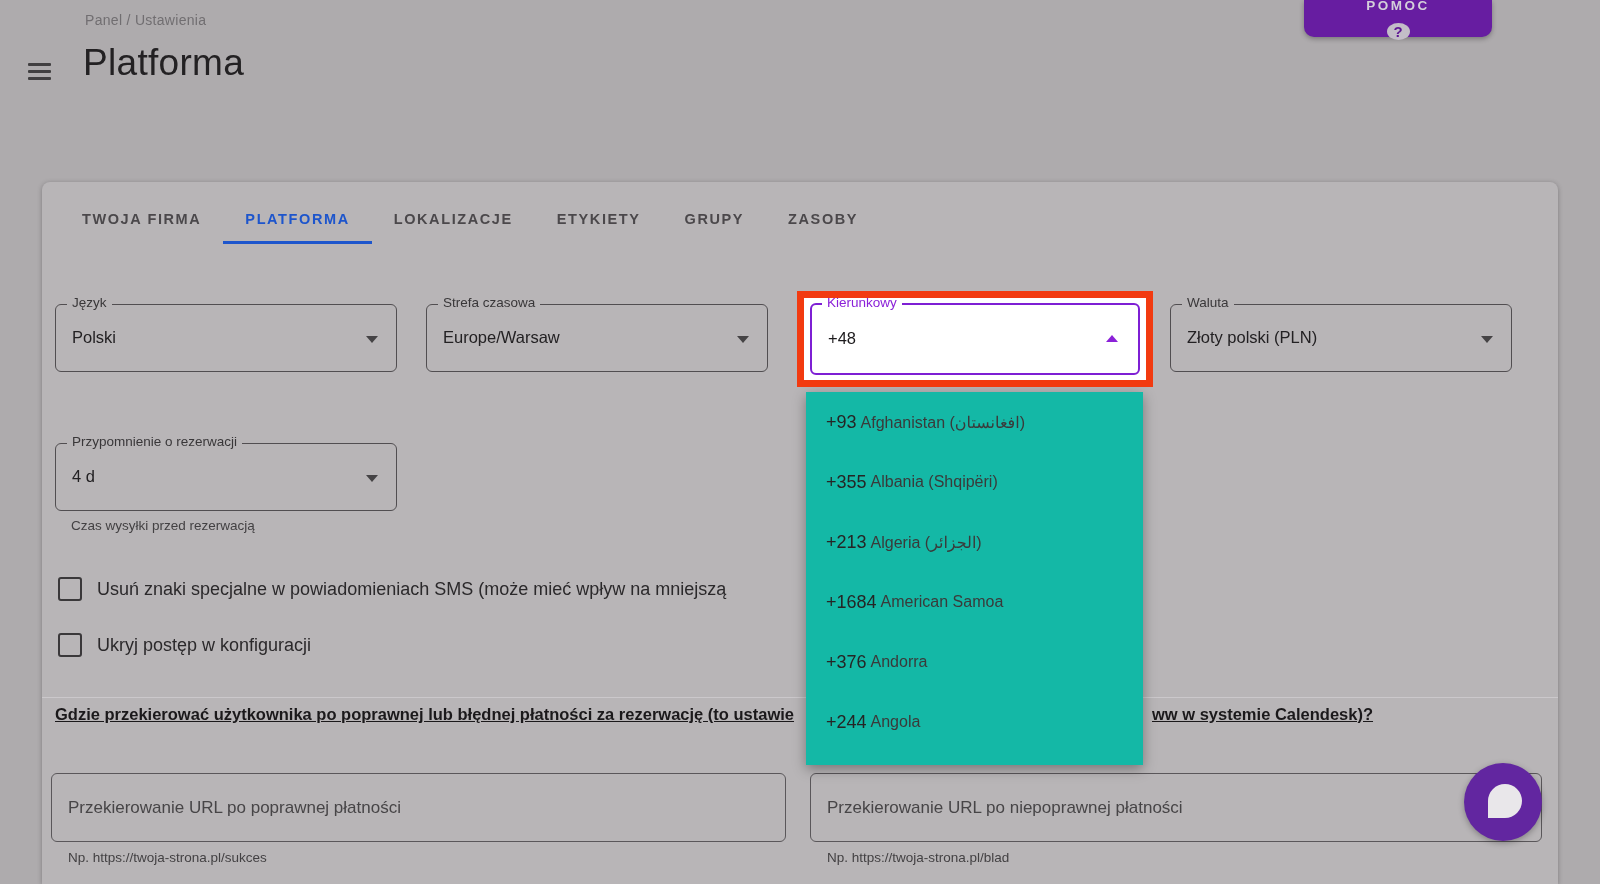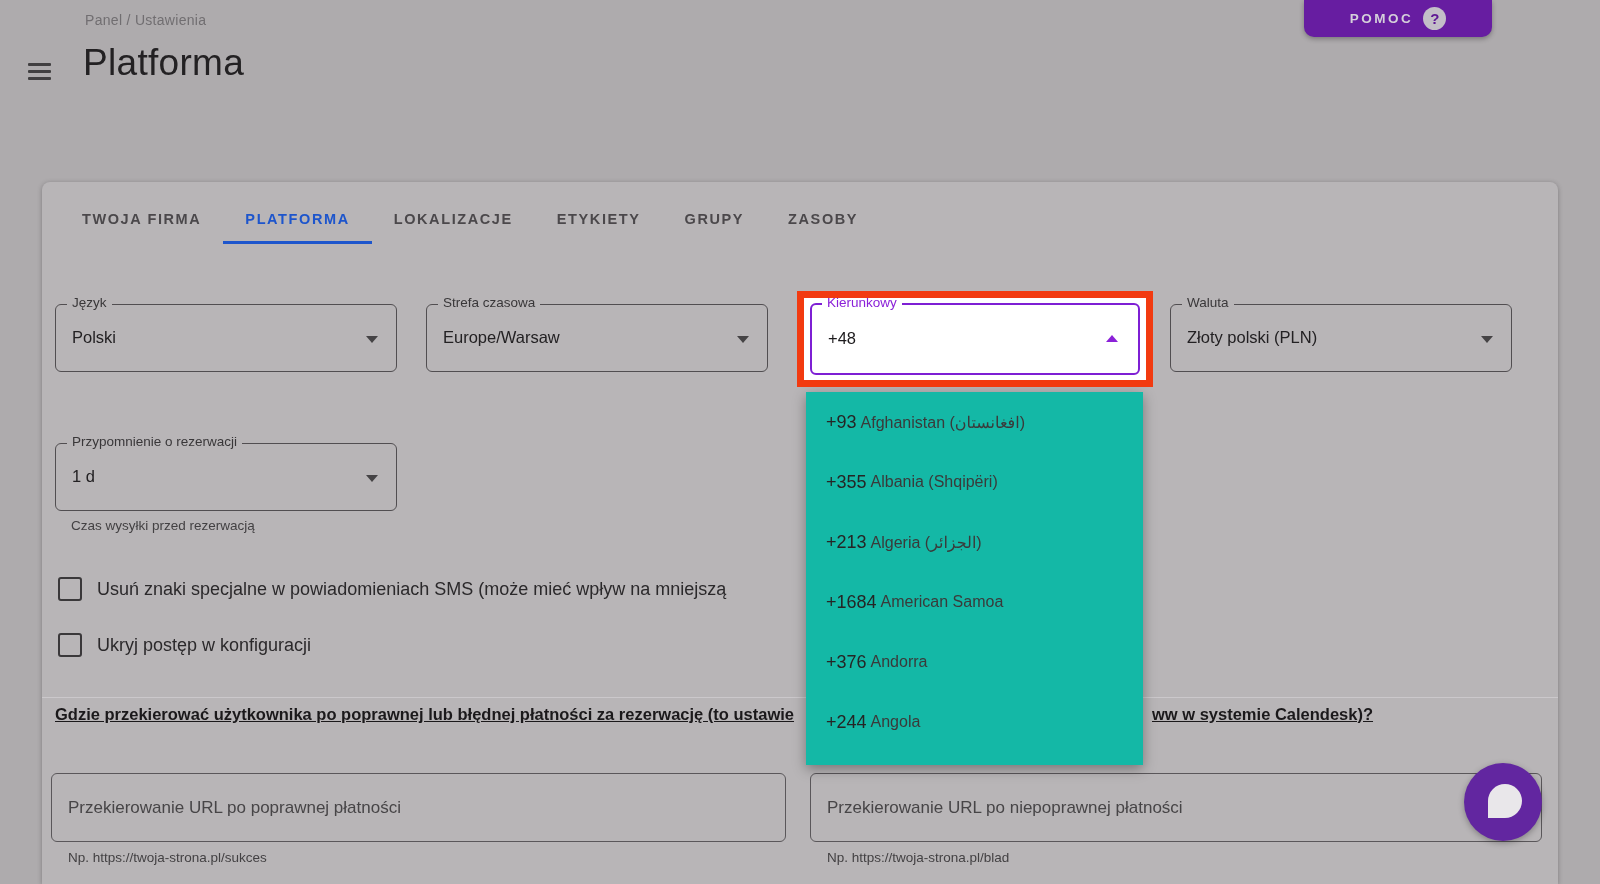--- a/index.html
+++ b/index.html
@@ -9,21 +9,21 @@
   .abs { position:absolute; }
 
   
   #hamburger { left:28px; top:63px; width:23px; height:17px; cursor:pointer; }
   #hamburger .bar { height:2.6px; background:#413f41; margin-bottom:4.4px; border-radius:1px; }
   #breadcrumb { left:85px; top:12px; font-size:14px; color:#716e71; letter-spacing:.3px; }
   #page-title { left:83px; top:42px; font-size:37px; color:#232123; font-weight:400; letter-spacing:.3px; }
 
   #help-btn { left:1304px; top:0; width:188px; height:37px; background:#671da1;
               border:none; border-radius:0 0 10px 10px; display:flex; align-items:center;
-              justify-content:center; gap:10px; cursor:pointer; box-shadow:0 2px 5px rgba(0,0,0,.3); }
+              justify-content:center; gap:10px; cursor:pointer; box-shadow:0 2px 5px rgba(0,0,0,.3);flex-direction:column; }
   #help-btn .lbl { color:#d4cfda; font-size:13.5px; font-weight:bold; letter-spacing:2.5px; }
   #help-btn .qicon { width:23px; height:23px; border-radius:50%; background:#c3bec8;
                      color:#5e1694; font-size:15px; font-weight:bold; display:flex;
                      align-items:center; justify-content:center; }
 
   
   #card { left:42px; top:182px; width:1516px; height:702px; background:#b8b5b7;
           border-radius:8px 8px 0 0; box-shadow:0 1px 5px rgba(0,0,0,.28); }
 
   
@@ -175,21 +175,21 @@
     <span class="cname">Andorra</span>
   </div>
   <div class="menu-item">
     <span class="code">+244</span>
     <span class="cname">Angola</span>
   </div>
 </div>
 
 <div class="abs m-select" id="sel-reminder">
   <span class="flabel">Przypomnienie o rezerwacji</span>
-  <span class="fvalue">1 d</span>
+  <span class="fvalue">4 d</span>
   <span class="caret-down"></span>
 </div>
 <div class="abs helper" id="reminder-helper">Czas wysyłki przed rezerwacją</div>
 
 <div class="abs cbx" id="cbx1"></div>
 <div class="abs cbx-label" id="cbx1-label">Usuń znaki specjalne w powiadomieniach SMS (może mieć wpływ na mniejszą</div>
 <div class="abs cbx" id="cbx2"></div>
 <div class="abs cbx-label" id="cbx2-label">Ukryj postęp w konfiguracji</div>
 
 <div class="abs" id="divider"></div>

